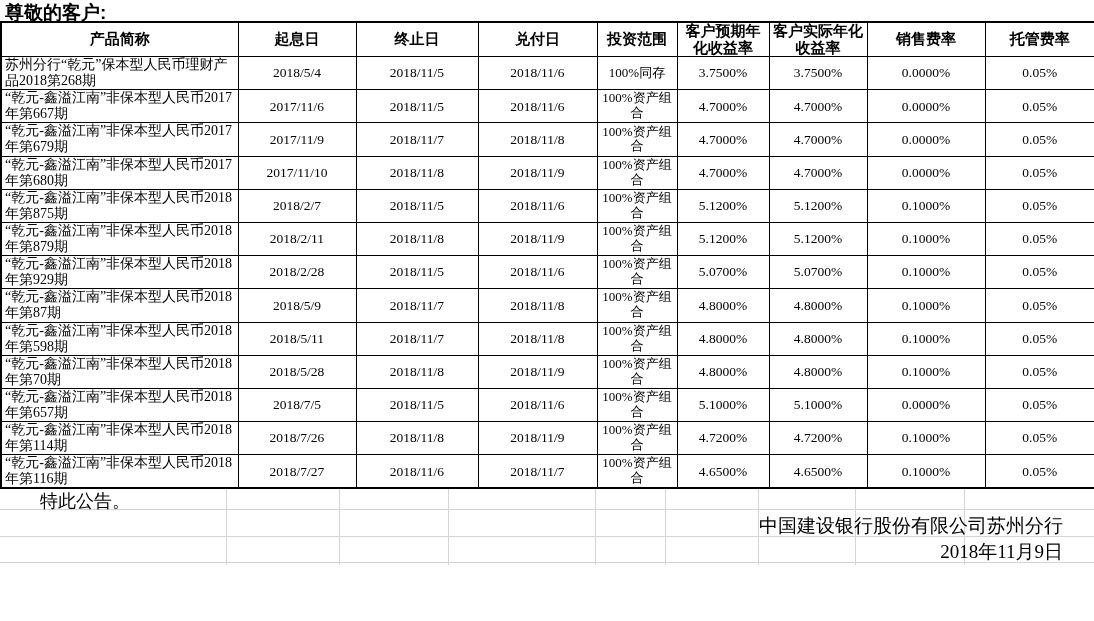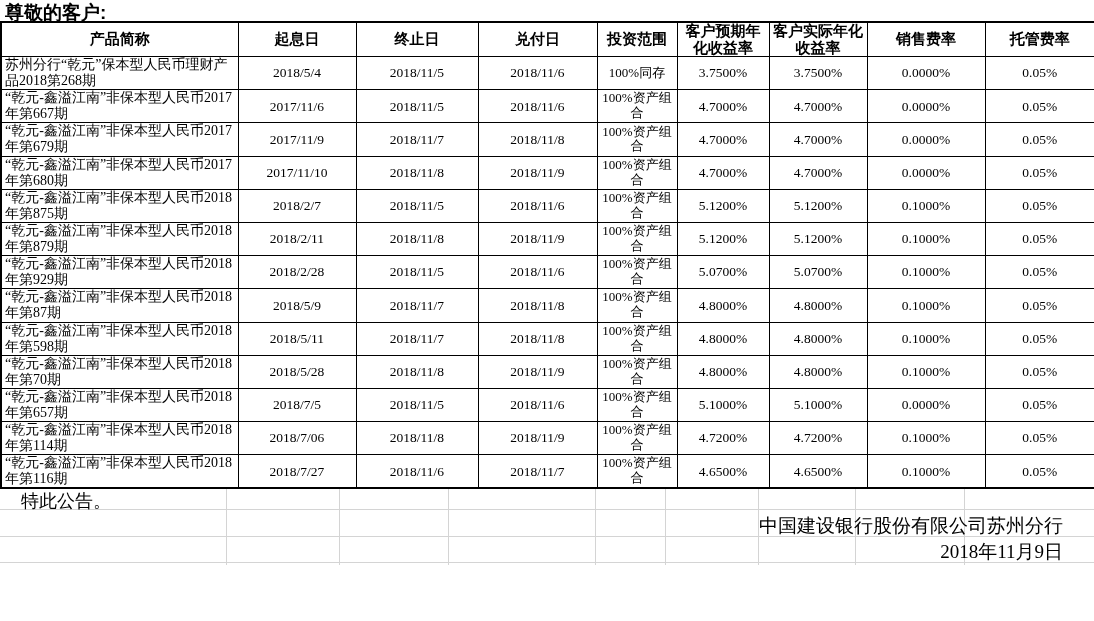--- a/index.html
+++ b/index.html
@@ -37,21 +37,21 @@
   }
   table.main td.scope{font-size:13px;}
   .footer{
     position:relative;width:1094px;height:76px;
   }
   .grid-v,.grid-h{position:absolute;background:#d4d4d4;z-index:0;}
   .grid-v{width:1px;top:0;height:76px;}
   .grid-h{height:1px;left:0;width:1094px;}
   .closing{
     position:absolute;left:0;top:0;width:100%;height:25px;line-height:24px;
-    padding-left:21px;font-size:18px;z-index:1;box-sizing:border-box;
+    padding-left:40px;font-size:18px;z-index:1;box-sizing:border-box;
   }
   .signature,.date-line{
     position:absolute;right:0;width:100%;height:25px;line-height:25px;
     text-align:right;padding-right:31px;font-size:19px;z-index:1;box-sizing:border-box;padding-left:20px;
   }
   .signature{top:24px;}
   .date-line{top:50px;text-align:right;}
 </style>
 </head>
 <body>
@@ -200,21 +200,21 @@
         <td>2018/11/5</td>
         <td>2018/11/6</td>
         <td class="scope">100%资产组合</td>
         <td>5.1000%</td>
         <td>5.1000%</td>
         <td>0.0000%</td>
         <td>0.05%</td>
       </tr>
       <tr>
         <td class="product">“乾元-鑫溢江南”非保本型人民币2018年第114期</td>
-        <td>2018/7/06</td>
+        <td>2018/7/26</td>
         <td>2018/11/8</td>
         <td>2018/11/9</td>
         <td class="scope">100%资产组合</td>
         <td>4.7200%</td>
         <td>4.7200%</td>
         <td>0.1000%</td>
         <td>0.05%</td>
       </tr>
       <tr>
         <td class="product">“乾元-鑫溢江南”非保本型人民币2018年第116期</td>

